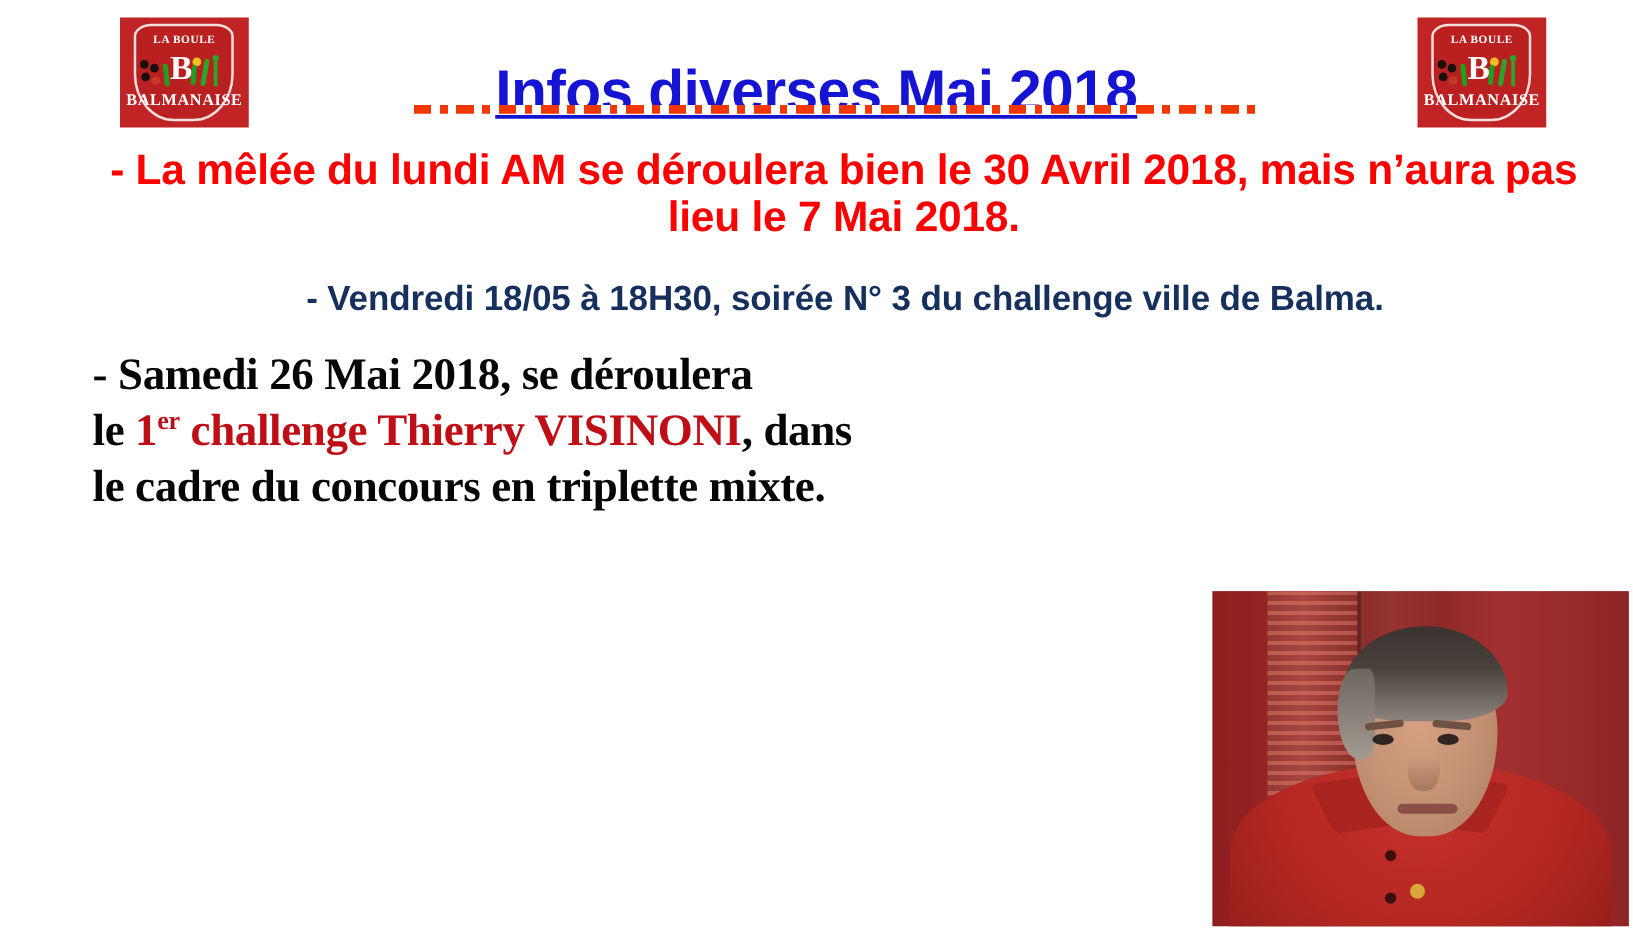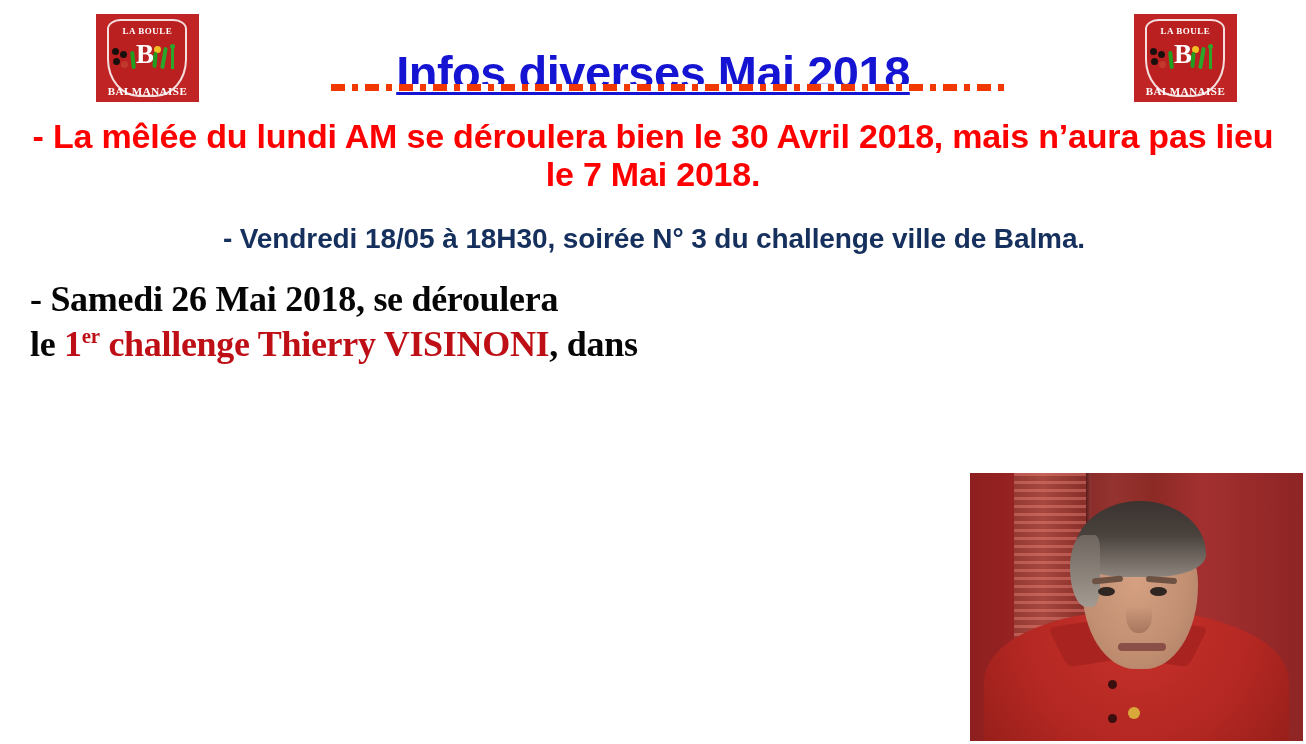--- a/index.html
+++ b/index.html
@@ -50,21 +50,21 @@
     left: 0;
     width: 100%;
     text-align: center;
     color: #ffffff;
     font-family: "Liberation Serif", serif;
     font-weight: bold;
     letter-spacing: .5px;
     line-height: 1;
   }
   .logo .shield-top-text    { top: 13px;    font-size: 9px; }
-  .logo .shield-bottom-text { bottom: 5px;  font-size: 11px; }
+  .logo .shield-bottom-text { bottom: 16px;  font-size: 13px; }
 
   .logo .emblem {
     position: absolute;
     left: 14px;
     top: 30px;
     width: 74px;
     height: 30px;
   }
   .logo .emblem .bchar {
     position: absolute;
@@ -153,20 +153,21 @@
         #f03800 0px, #f03800 14px,
         #ffffff 14px, #ffffff 21px,
         #f03800 21px, #f03800 27px,
         #ffffff 27px, #ffffff 34px);
   }
 
   
   .content {
     position: relative;
     padding: 0;
+    margin-left: 44px;
   }
 
   .para {
     text-align: center;
     font-weight: bold;
     line-height: 1.12;
     margin: 0;
   }
 
   .para-red {
@@ -411,20 +412,21 @@
 <div class="content">
 
   <p class="para para-red">- La mêlée du lundi AM se déroulera bien le 30 Avril 2018, mais n’aura pas lieu le 7 Mai 2018.</p>
 
 
   <p class="para para-navy">- Vendredi 18/05 à 18H30, soirée N° 3 du challenge ville de Balma.</p>
 
   <p class="para para-black">
     <span>- Samedi 26 Mai 2018, se déroulera</span><br>
     <span>le </span><span class="hl">1</span><sup class="hl">er</sup><span class="hl"> challenge Thierry VISINONI</span><span>, dans</span><br>
+    <span>le cadre du concours en triplette mixte.</span>
   </p>
 </div>
 
 <div class="photo">
   <div class="bg-wall"></div>
   <div class="blind"></div>
   <div class="blind-edge"></div>
   <div class="shirt"></div>
   <div class="collar-l"></div>
   <div class="collar-r"></div>

